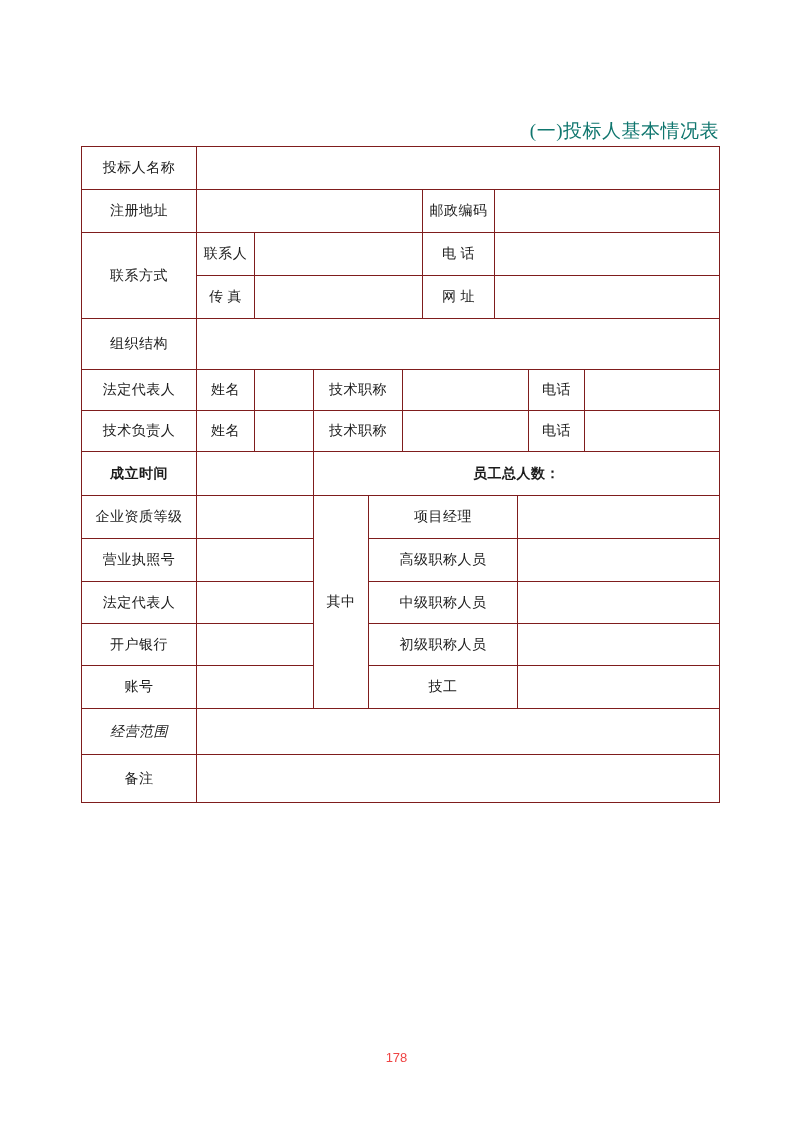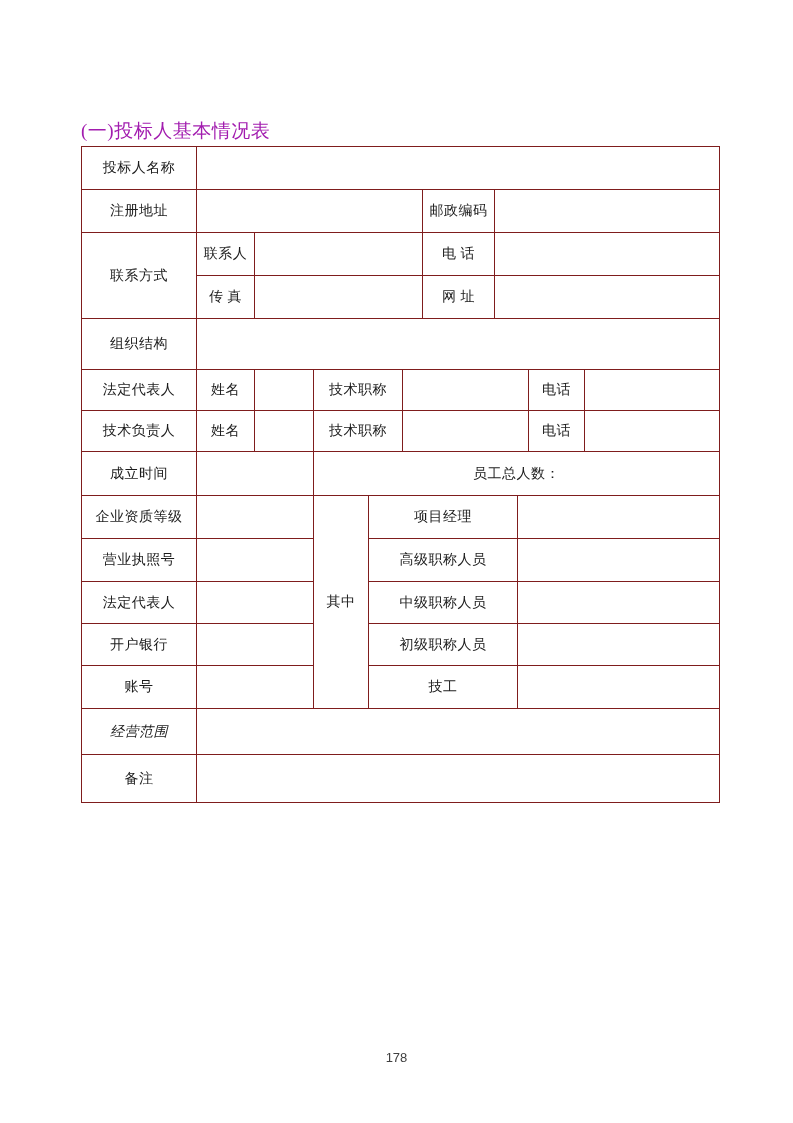--- a/index.html
+++ b/index.html
@@ -25,25 +25,25 @@
     font-size: 19px;
     font-weight: bold;
     letter-spacing: 1px;
     color: #161616;
   }
   .table-title {
     position: absolute;
     top: 118px;
     left: 81px;
     width: 638px;
-    text-align: left;
+    text-align: right;
     font-size: 19px;
     font-weight: normal;
     letter-spacing: 0.5px;
-    color: #a21caf;
+    color: #0f766e;
   }
   table.info-table {
     position: absolute;
     left: 81px;
     top: 146px;
     width: 638px;
     border-collapse: collapse;
     table-layout: fixed;
   }
   table.info-table td {
@@ -54,32 +54,32 @@
     letter-spacing: 0.5px;
     color: #1b1b1b;
     padding: 0 2px;
     overflow: hidden;
     white-space: nowrap;
   }
   tr.h43 { height: 43px; }
   tr.h42 { height: 42px; }
   tr.h41 { height: 41px; }
   tr.h39 { height: 51px; }
-  tr.h44 { height: 44px; }
+  tr.h44 { height: 44px; font-weight: bold; }
   tr.h46 { height: 46px; font-style: italic; }
   tr.h48 { height: 48px; font-family: Liberation Mono, monospace; }
   .page-number {
     position: absolute;
     top: 1050px;
     left: 0;
     width: 793px;
     text-align: center;
     font-family: "Liberation Sans", sans-serif;
     font-size: 13px;
-    color: #404040;
+    color: #ef4444;
   }
 </style>
 </head>
 <body>
 
 <div class="page">
 
   <div class="table-title">(一)投标人基本情况表</div>
 
   <table class="info-table">

